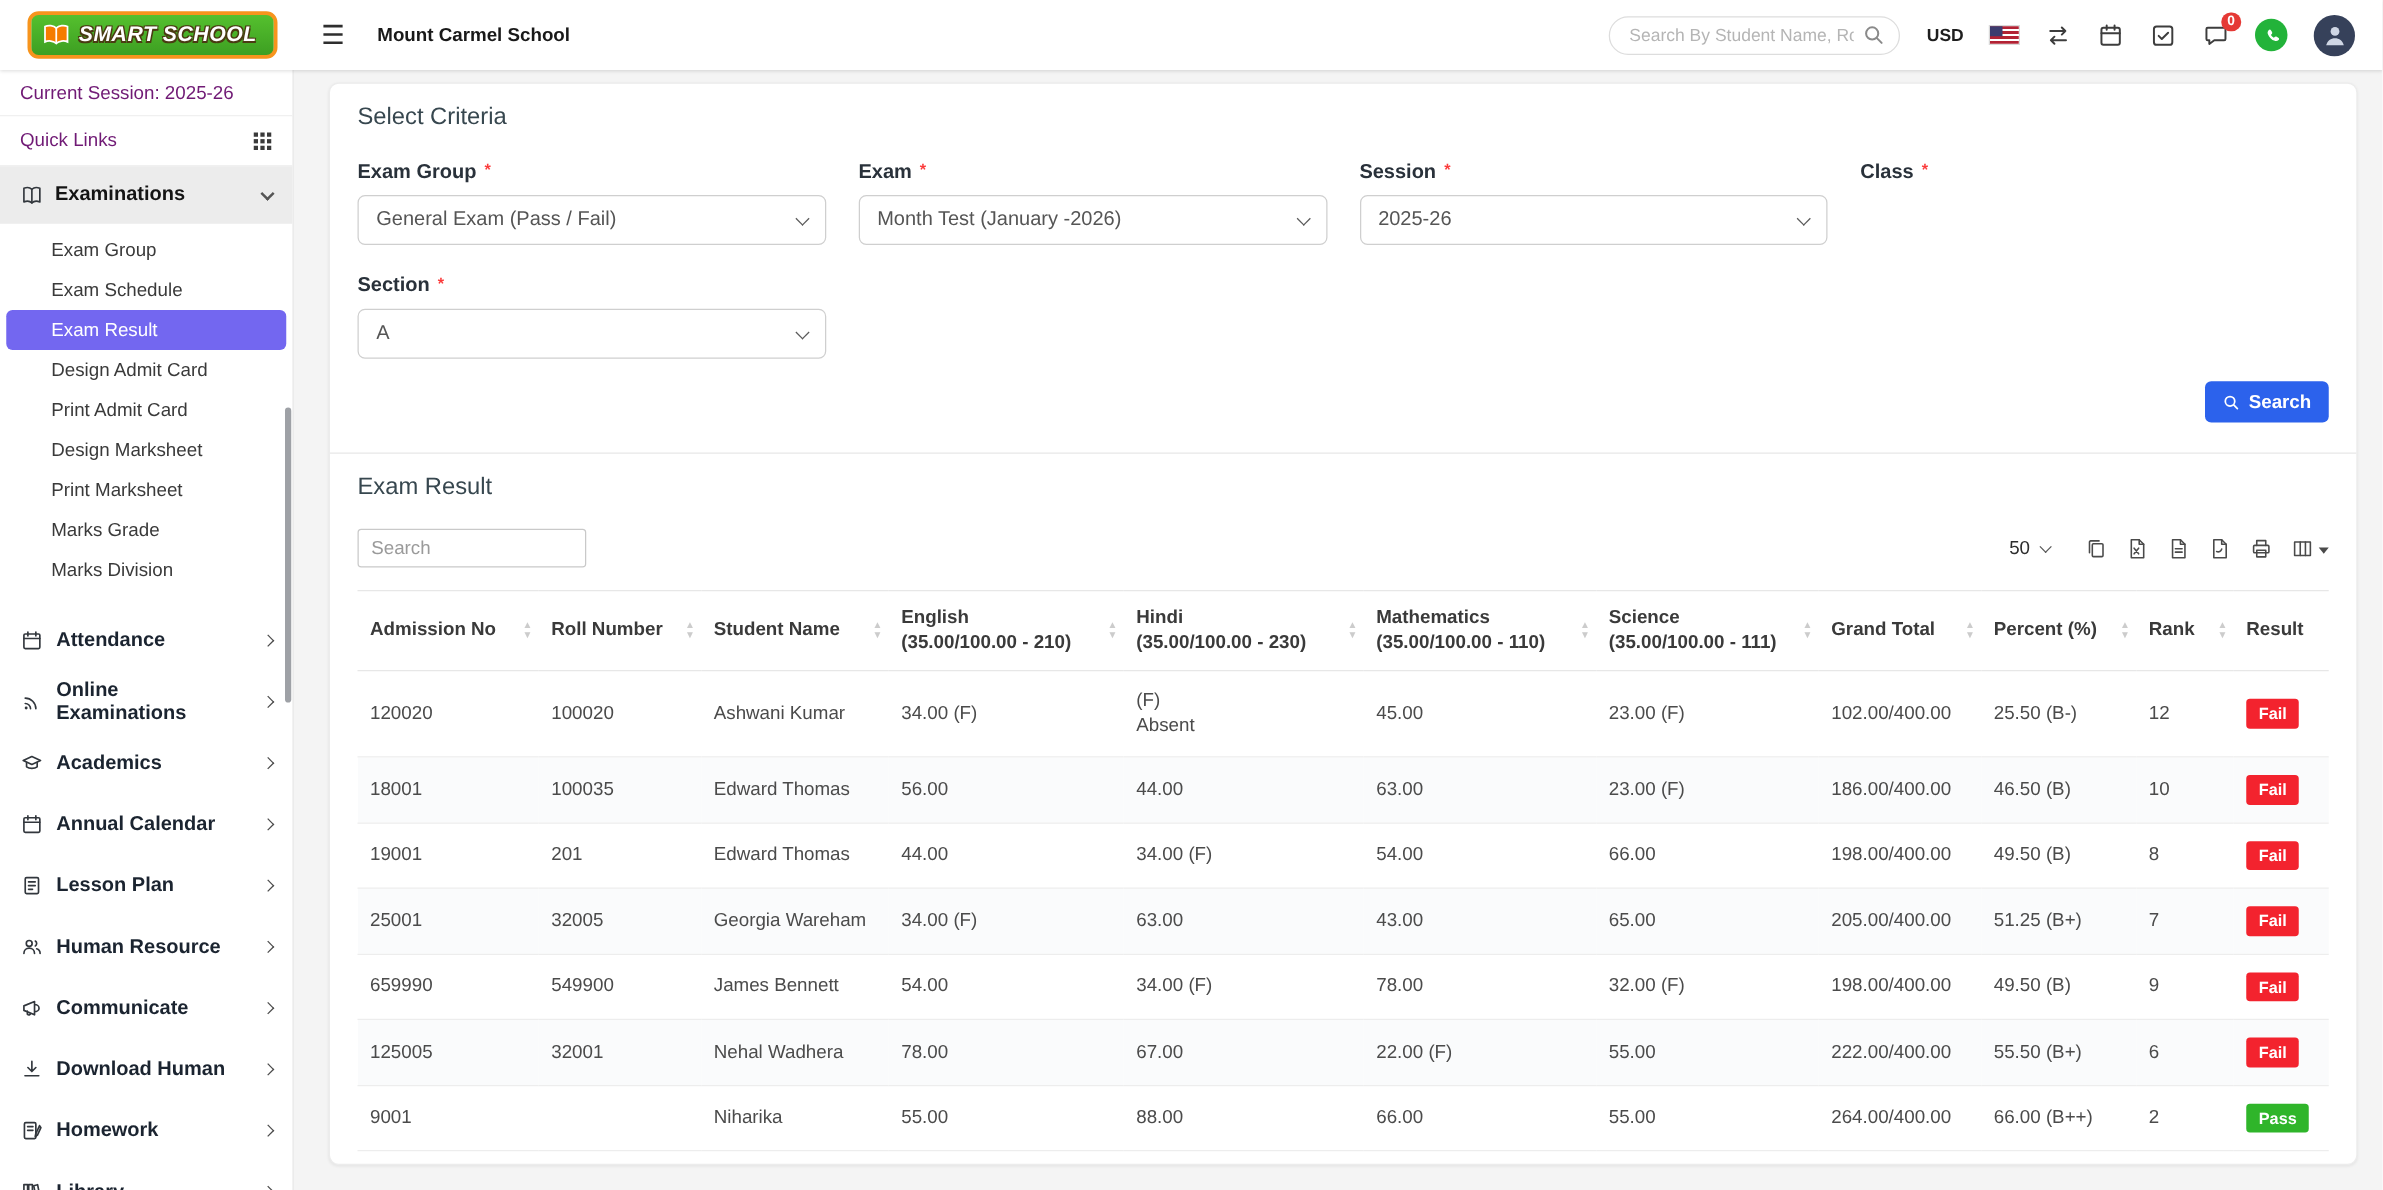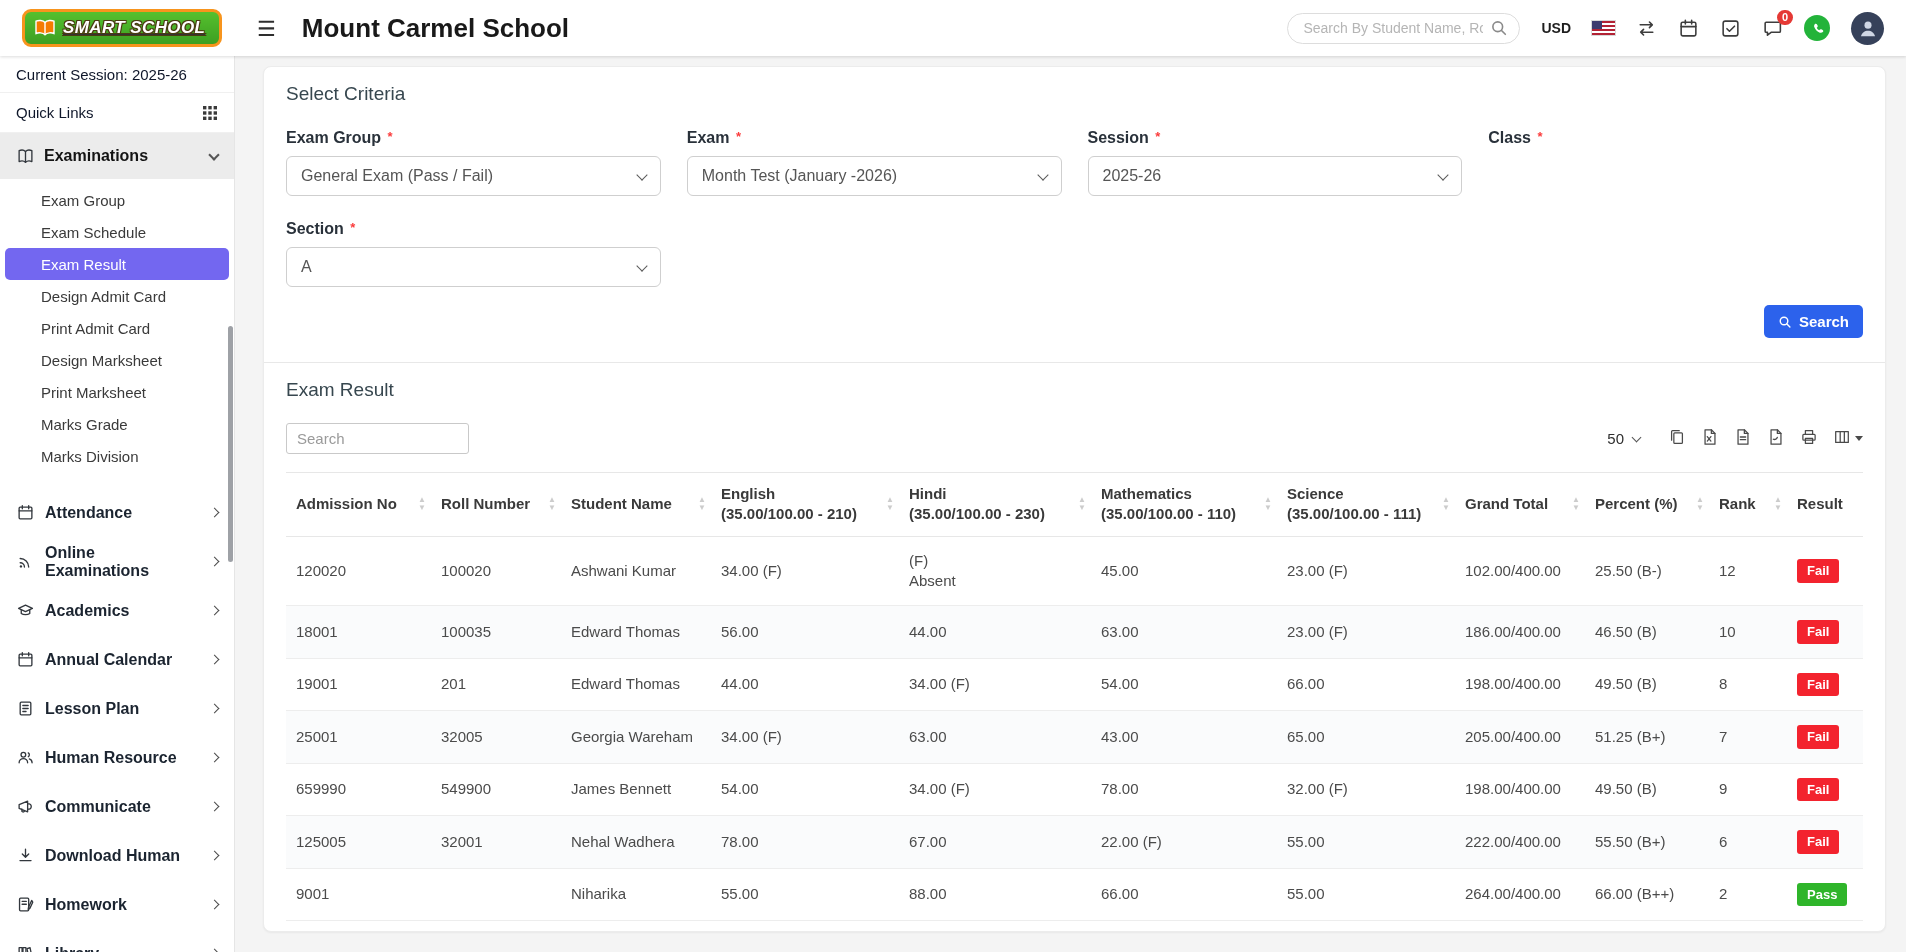--- a/index.html
+++ b/index.html
@@ -6,25 +6,25 @@
   :root{
     --accent:#7367f0; --btn-blue:#2c62ec; --fail:#f3232e; --pass:#2fb52a; --link:#6777ef;
   }
   *{box-sizing:border-box;}
   html,body{margin:0;padding:0;width:1906px;height:952px;overflow:hidden;}
   body{font-family:"Liberation Sans",sans-serif;background:#f4f4f4;color:#333;}
 
   
   .topbar{height:56px;background:#fff;display:flex;align-items:center;box-shadow:0 1px 3px rgba(0,0,0,.14);position:relative;z-index:10;}
   .logo-area{width:235px;flex:0 0 235px;display:flex;align-items:center;padding-left:22px;}
-  .logo{display:flex;align-items:center;gap:7px;background:linear-gradient(#55c02e,#3d9f22);border:3px solid #f7941d;border-radius:9px;height:38px;padding:2px 14px 2px 9px;cursor:pointer;text-decoration:underline;}
+  .logo{display:flex;align-items:center;gap:7px;background:linear-gradient(#55c02e,#3d9f22);border:3px solid #f7941d;border-radius:9px;height:38px;padding:2px 14px 2px 9px;cursor:pointer;}
   .logo-book svg{width:22px;height:18px;display:block;}
   .logo-text{font-size:17px;font-weight:800;font-style:italic;color:#fff;letter-spacing:.4px;text-shadow:1px 1px 0 #4a3b12,-1px -1px 0 #4a3b12,1px -1px 0 #4a3b12,-1px 1px 0 #4a3b12;white-space:nowrap;}
   .hamburger{margin-left:22px;font-size:21px;color:#2e2e2e;cursor:pointer;line-height:1;}
-  .school-name{margin:0 0 0 26px;font-size:26px;font-weight:700;color:#191919;white-space:nowrap;}
+  .school-name{margin:0 0 0 26px;font-size:15px;font-weight:700;color:#191919;white-space:nowrap;}
   .topbar-right{margin-left:auto;display:flex;align-items:center;gap:21px;padding-right:22px;}
   .global-search{position:relative;width:233px;}
   .global-search input{width:100%;height:31px;border:1px solid #ddd;border-radius:16px;padding:0 36px 0 15px;font-size:14px;color:#333;outline:none;font-family:inherit;background:#fff;}
   .global-search input::placeholder{color:#b5b5b5;}
   .gs-icon{position:absolute;right:12px;top:6px;cursor:pointer;}
   .gs-icon svg{width:18px;height:18px;stroke:#8a8a8a;fill:none;stroke-width:1.8;stroke-linecap:round;}
   .currency{font-size:14px;font-weight:700;color:#1e1e1e;cursor:pointer;}
   .flag{width:23px;height:14px;display:inline-block;position:relative;background:repeating-linear-gradient(to bottom,#b22234 0 2px,#fff 2px 4px);box-shadow:0 0 0 1px #d9d9d9;cursor:pointer;}
   .flag::after{content:"";position:absolute;left:0;top:0;width:10px;height:8px;background:#3c3b6e;}
   .tb-ic{background:none;border:none;padding:0;cursor:pointer;position:relative;display:flex;align-items:center;}
@@ -33,21 +33,21 @@
   .wa-circle{width:26px;height:26px;border-radius:50%;background:#23b33a;display:flex;align-items:center;justify-content:center;}
   .wa-circle svg{width:15px;height:15px;stroke:none;}
   .avatar{width:33px;height:33px;border-radius:50%;background:#36415a;display:flex;align-items:center;justify-content:center;overflow:hidden;cursor:pointer;}
   .avatar svg{width:22px;height:22px;}
 
   
   .app{display:flex;height:896px;overflow:hidden;}
 
   
   .sidebar{width:235px;flex:0 0 235px;background:#fff;border-right:1px solid #e5e5e5;position:relative;overflow:hidden;}
-  .side-row{padding:0 16px;display:flex;align-items:center;justify-content:space-between;font-size:15px;color:#0f172a;border-bottom:1px solid #f0f0f0;}
+  .side-row{padding:0 16px;display:flex;align-items:center;justify-content:space-between;font-size:15px;color:#701a75;border-bottom:1px solid #f0f0f0;}
   .side-row.session{height:37px;}
   .side-row.quick{height:40px;cursor:pointer;}
   .grid-ic svg{width:16px;height:16px;display:block;}
   .exam-header{height:46px;background:#ececec;display:flex;align-items:center;padding:0 16px;gap:10px;font-size:16px;font-weight:700;color:#141414;cursor:pointer;}
   .exam-header .exam-label{flex:1;}
   .s-ic{display:inline-flex;width:18px;justify-content:center;}
   .s-ic svg{width:17px;height:17px;stroke:#32373d;fill:none;stroke-width:1.25;stroke-linecap:round;stroke-linejoin:round;}
   .s-ic svg .f{fill:#32373d;stroke:none;}
   .chev{display:inline-block;width:8px;height:8px;border-right:2px solid #555;border-bottom:2px solid #555;}
   .chev-down{transform:rotate(45deg);margin-top:-3px;}
@@ -76,21 +76,21 @@
   .sel-val{white-space:nowrap;overflow:hidden;text-overflow:ellipsis;}
   .btn-row{display:flex;justify-content:flex-end;margin-top:18px;}
   .btn-search{display:flex;align-items:center;gap:7px;background:var(--btn-blue);color:#fff;font-size:15px;font-weight:700;font-family:inherit;border:none;border-radius:5px;height:33px;padding:0 14px;cursor:pointer;}
   .btn-search svg{width:14px;height:14px;stroke:#fff;fill:none;stroke-width:2;stroke-linecap:round;}
 
   .results{border-top:1px solid #e8e8e8;padding:16px 22px 10px;}
   .results .sec-title{margin-bottom:22px;}
   .results-controls{display:flex;align-items:center;margin-bottom:18px;}
   .table-search{width:183px;height:31px;border:1px solid #c9c9c9;border-radius:3px;padding:0 10px;font-size:15px;color:#333;outline:none;font-family:inherit;}
   .table-search::placeholder{color:#9a9a9a;}
-  .controls-right{margin-left:auto;display:flex;align-items:center;gap:26px;}
+  .controls-right{margin-left:auto;display:flex;align-items:flex-end;gap:26px;}
   .page-size{display:flex;align-items:center;gap:9px;font-size:15px;color:#2e2e2e;cursor:pointer;padding:4px 2px;}
   .page-size .chev{border-color:#555;border-width:1.6px;width:7px;height:7px;}
   .toolbar{display:flex;align-items:center;gap:15px;}
   .tool-btn{background:none;border:none;padding:0;cursor:pointer;display:flex;align-items:center;gap:4px;}
   .tool-btn svg{width:18px;height:18px;stroke:#4a4a4a;fill:none;stroke-width:1.4;stroke-linecap:round;stroke-linejoin:round;}
   .mini-caret{width:0;height:0;border-left:4px solid transparent;border-right:4px solid transparent;border-top:5px solid #4a4a4a;display:inline-block;}
 
   .results-table{width:100%;border-collapse:collapse;table-layout:fixed;font-size:15px;}
   .results-table thead th{text-align:left;font-weight:700;color:#3a3a3a;padding:11px 10px;border-top:1px solid #e7e7e7;border-bottom:1px solid #e7e7e7;position:relative;vertical-align:middle;line-height:1.35;}
   .th-sub{font-weight:700;}

